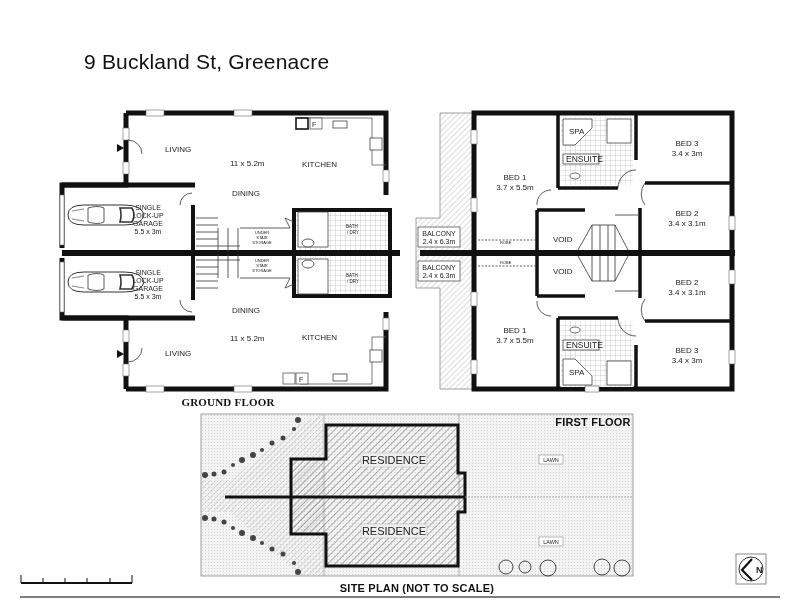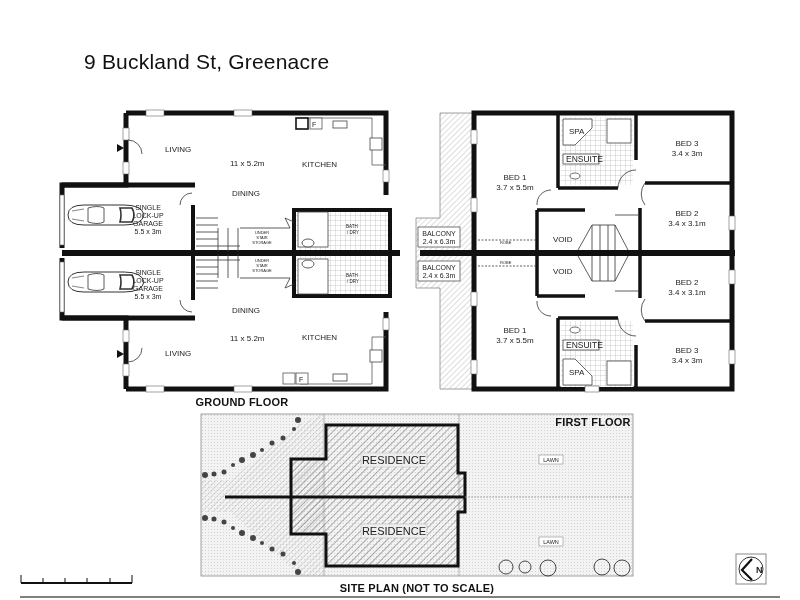--- a/index.html
+++ b/index.html
@@ -316,15 +316,15 @@
   <line x1="20" y1="597" x2="780" y2="597" stroke="#555" stroke-width="1.5"></line>
 
   <g>
     <rect x="736" y="554" width="30" height="30" fill="#fff" stroke="#888" stroke-width="1"></rect>
     <circle cx="751" cy="569" r="12" fill="#fff" stroke="#333" stroke-width="1"></circle>
     <path d="M752 559 L742 570 L752 580" fill="none" stroke="#111" stroke-width="2.2"></path>
     <text x="756" y="573" font-size="9" font-weight="bold" class="lbl">N</text>
   </g>
 </svg>
 
-<div class="caption" style="left:242px;top:396px;">GROUND FLOOR</div>
+<div class="caption" style="left:228px;top:396px;font-family:Liberation Serif, serif;">GROUND FLOOR</div>
 <div class="caption" style="left:593px;top:416px;">FIRST FLOOR</div>
 <div class="caption" style="left:417px;top:582px;">SITE PLAN (NOT TO SCALE)</div>
 
 </body></html>

